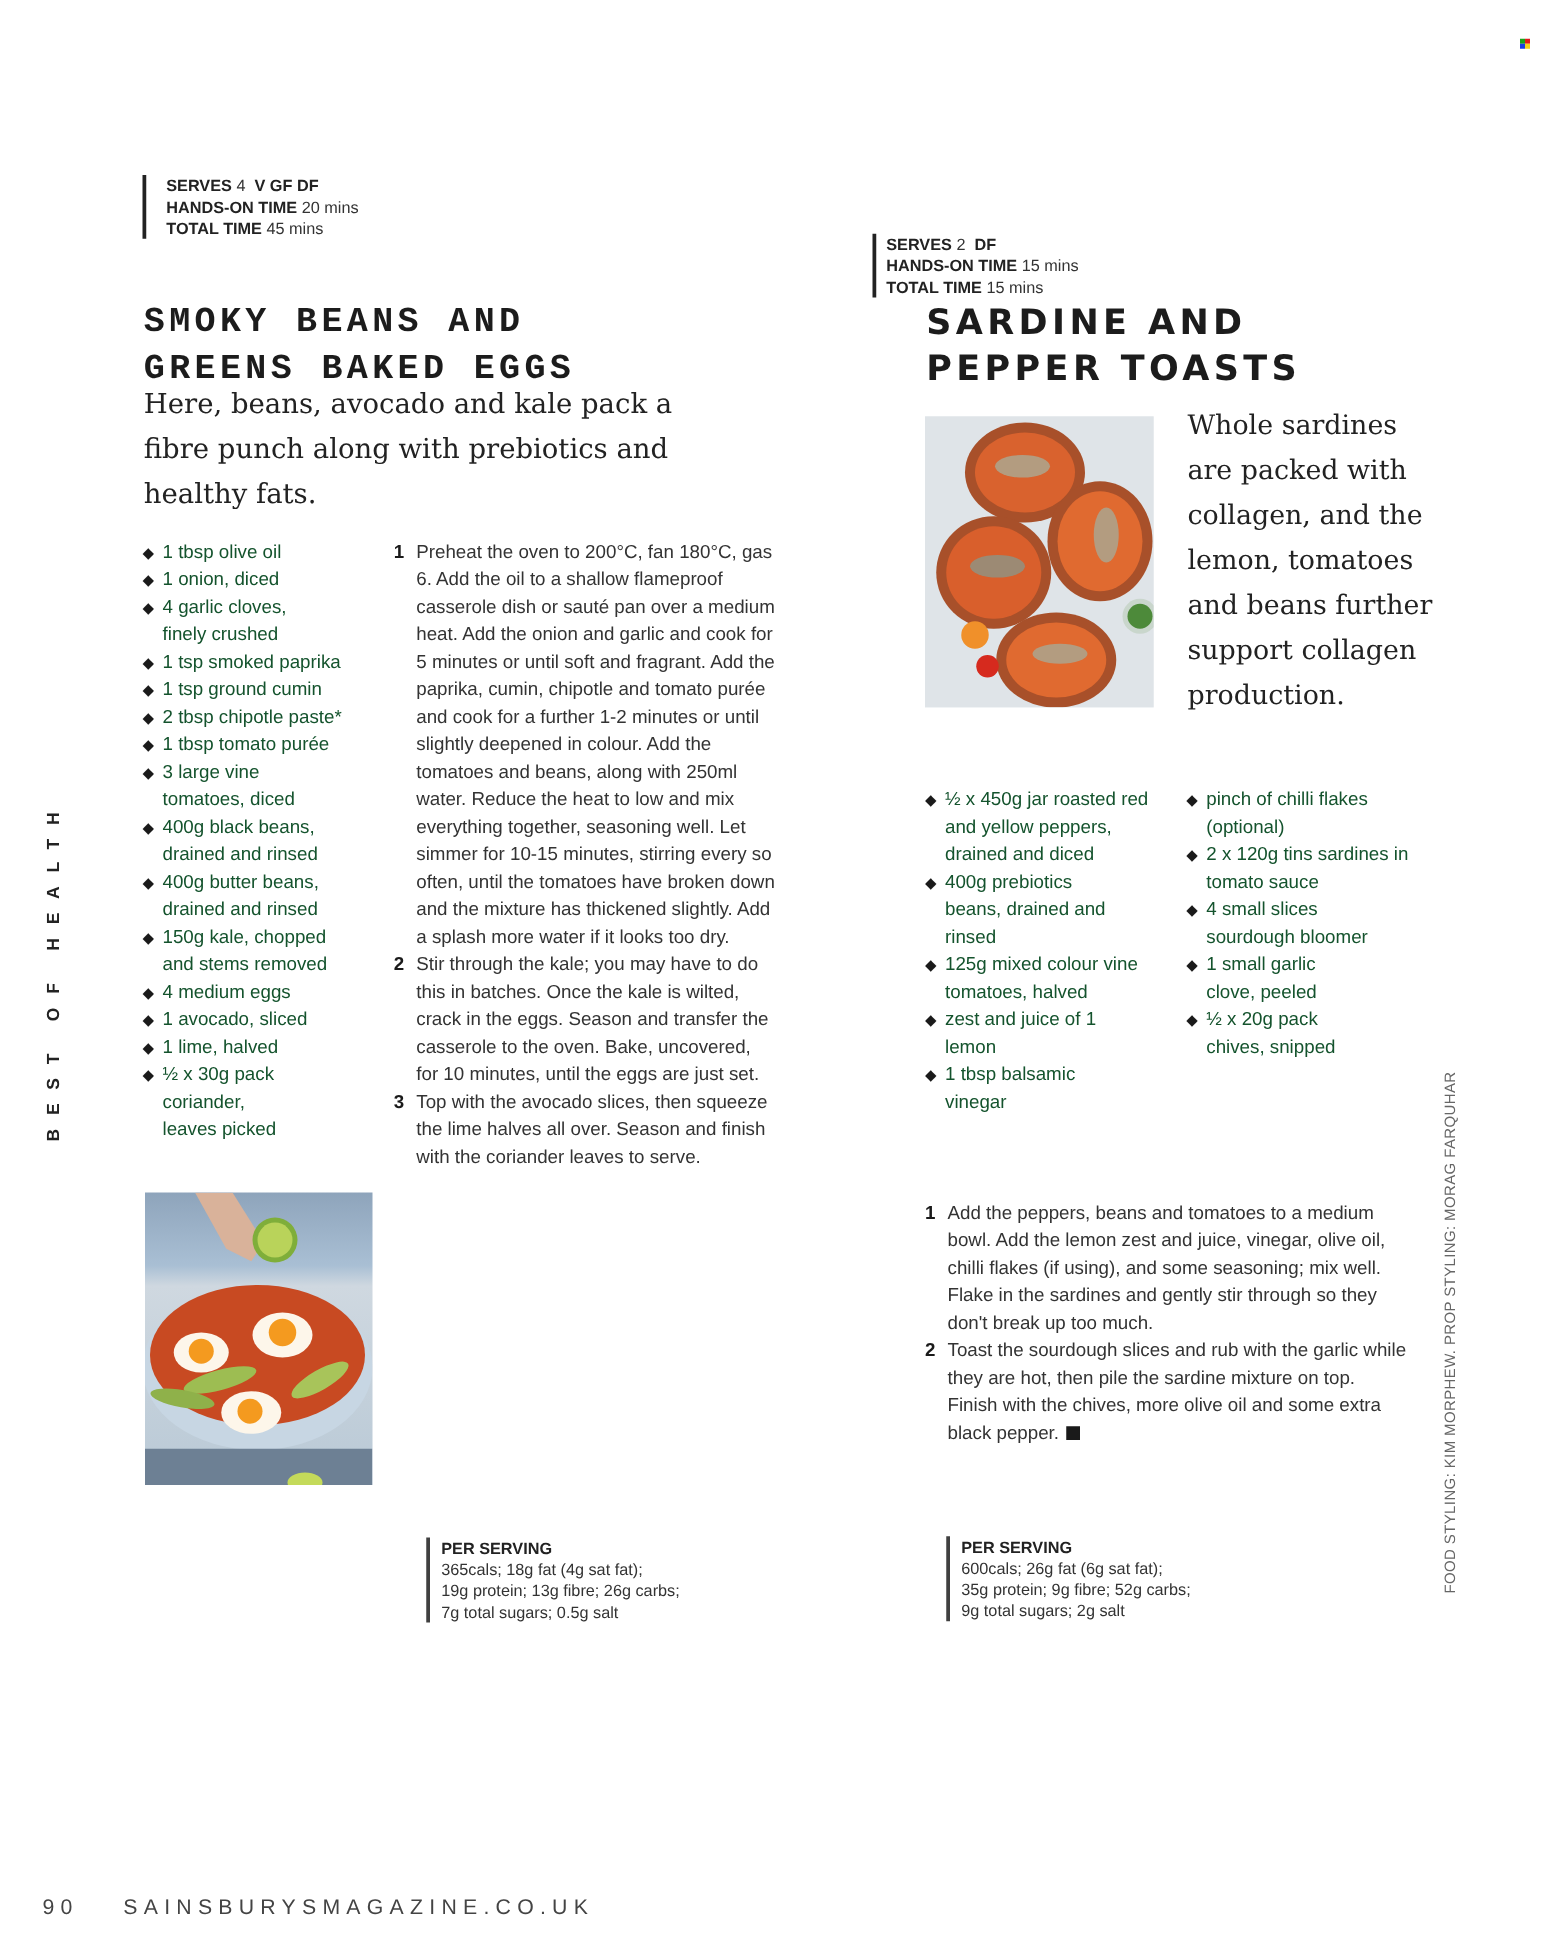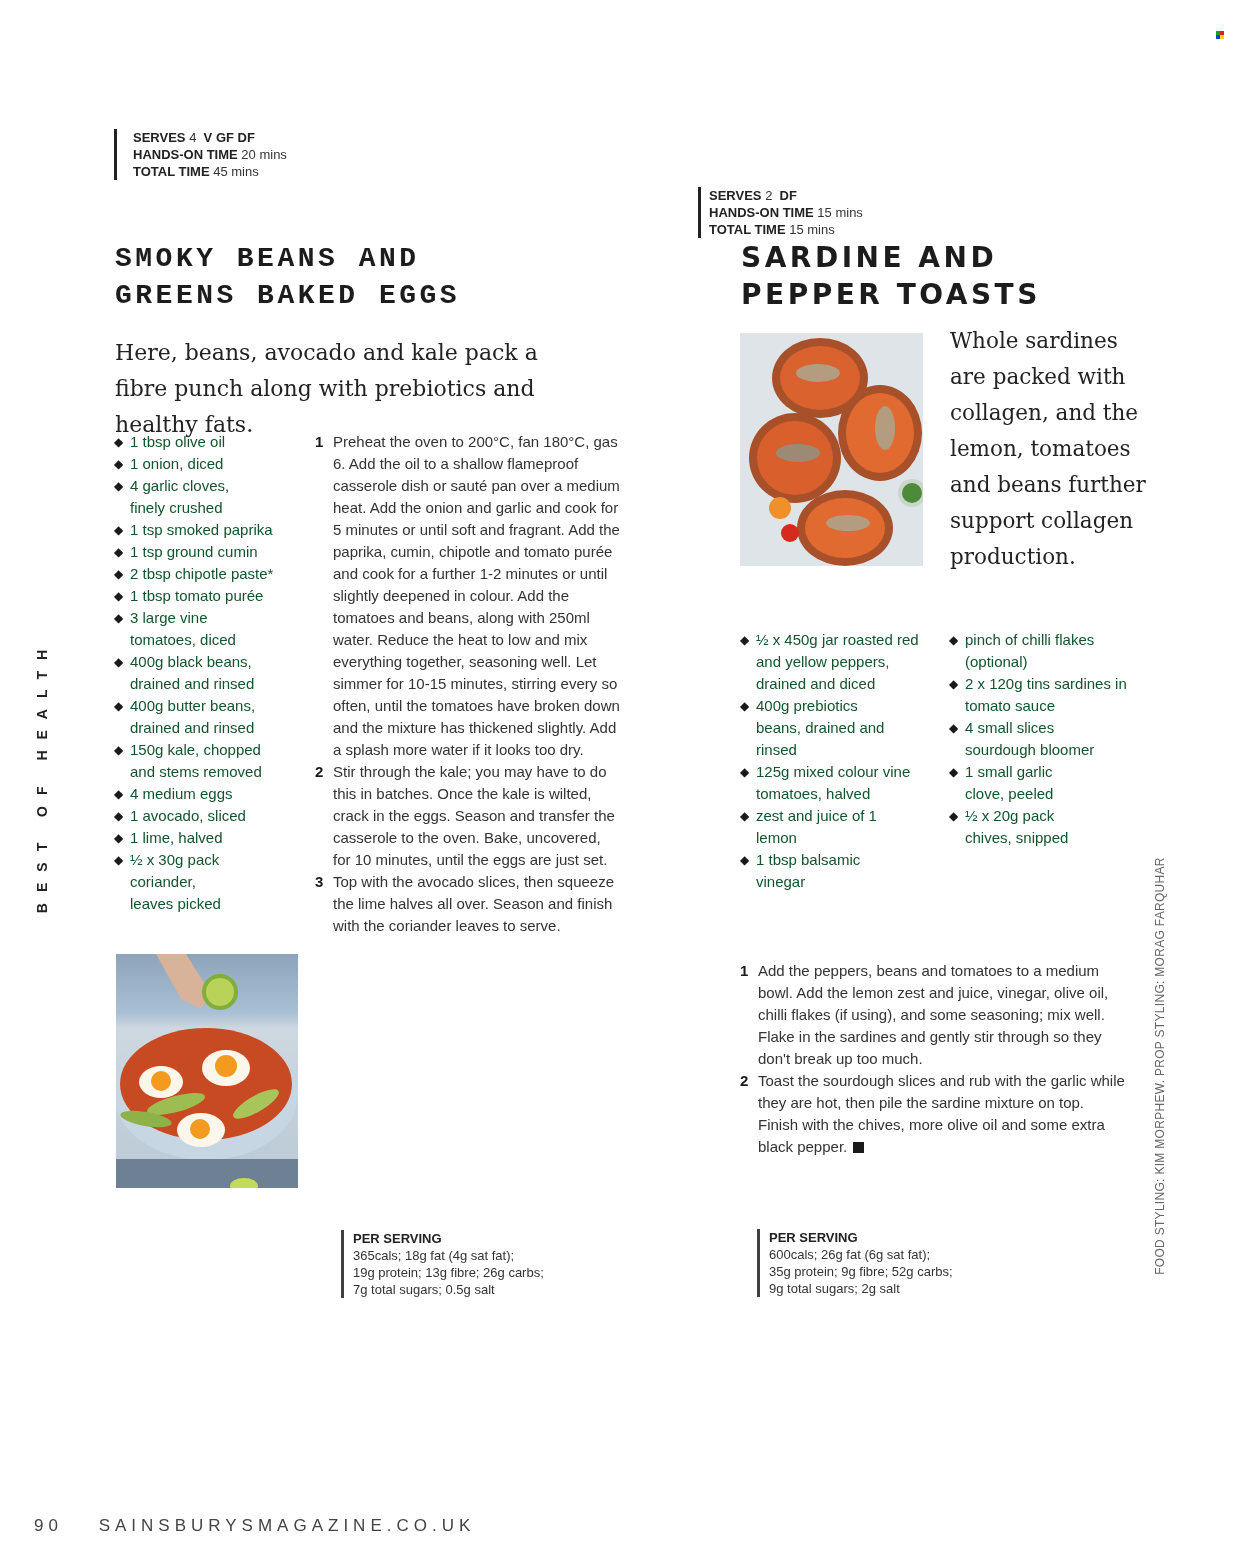--- a/index.html
+++ b/index.html
@@ -4,29 +4,29 @@
   <style>
     * { box-sizing: border-box; margin: 0; padding: 0; }
     html, body { width: 1250px; height: 1568px; background: #ffffff; }
     body { position: relative; overflow: hidden; color: #2a2a2a; font-family: "Liberation Sans", sans-serif; }
 
     .logo-mark { position: absolute; left: 1216px; top: 31px; width: 8px; height: 8px; display: grid; grid-template-columns: 4px 4px; grid-template-rows: 4px 4px; }
     .logo-mark span { display: block; }
 
     .meta-block { position: absolute; border-left: 3px solid #222; padding-left: 8px; font-size: 13px; line-height: 17px; color: #333; }
     .meta-block b { font-weight: bold; color: #222; }
-    .meta-left { left: 114px; top: 129px; padding-left: 16px; }
+    .meta-left { left: 114px; top: 140px; padding-left: 16px; }
     .meta-right { left: 698px; top: 147px; margin-top: 40px; }
 
     .title { position: absolute; font-family: "DejaVu Sans", sans-serif; font-weight: bold; font-size: 28px; letter-spacing: 3.5px; line-height: 37px; color: #1c1c1c; }
     .title-left { left: 115px; top: 240px; font-family: Liberation Mono, monospace; }
     .title-right { left: 741px; top: 239px; }
 
     .intro { position: absolute; font-family: "DejaVu Serif", serif; font-size: 22px; line-height: 36px; color: #222; }
-    .intro-left { left: 115px; top: 335px; width: 480px; }
+    .intro-left { left: 115px; top: 306px; width: 480px; }
     .intro-right { left: 950px; top: 323px; width: 200px; font-size: 21.5px; }
 
     .ing-list { position: absolute; list-style: none; font-size: 15px; line-height: 22px; color: #14532d; }
     .ing-list li { position: relative; padding-left: 16px; }
     .ing-list li::before { content: "\25C6"; position: absolute; left: 0; top: 0; font-size: 12px; color: #1a1a1a; }
     .ing-left { left: 114px; top: 431px; width: 200px; }
     .ing-r1 { left: 740px; top: 629px; width: 200px; }
     .ing-r2 { left: 949px; top: 629px; width: 200px; }
 
     .steps { position: absolute; list-style: none; font-size: 15px; line-height: 22px; color: #333; }

